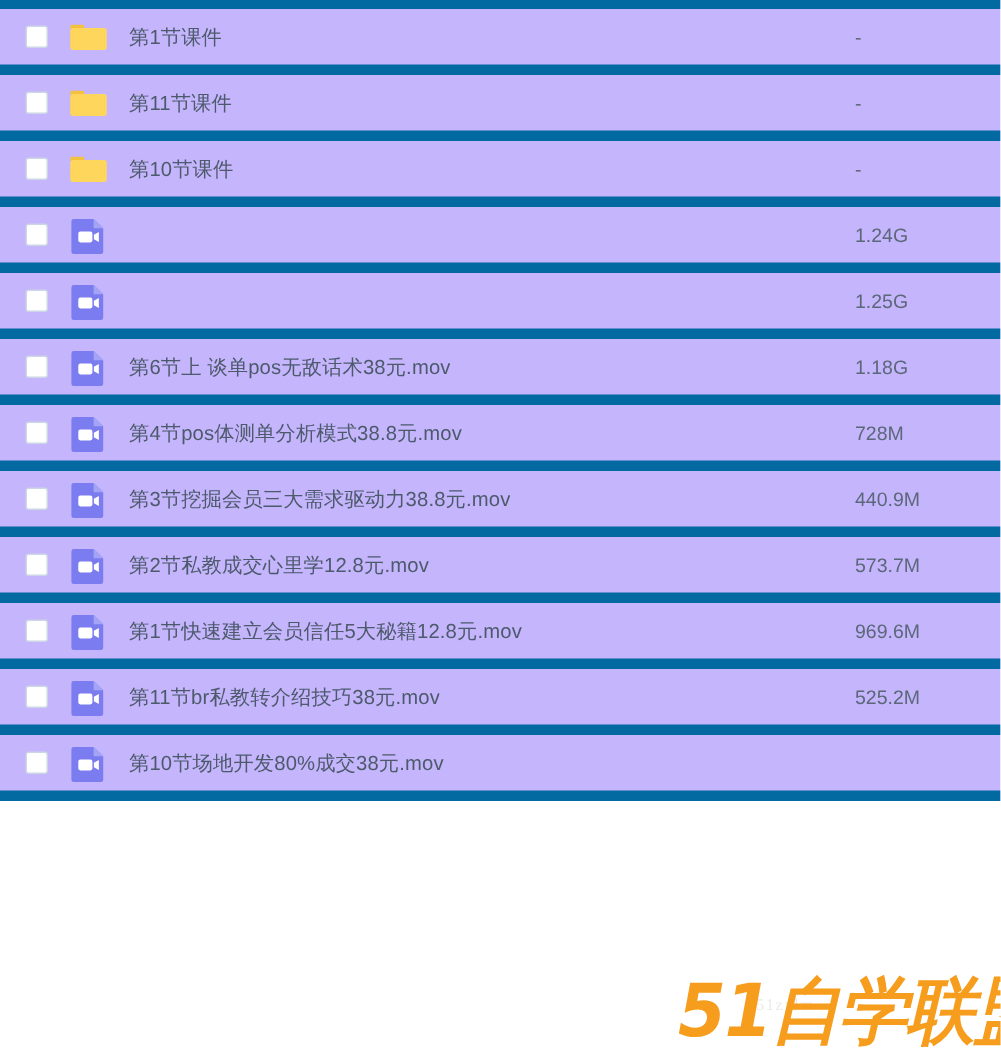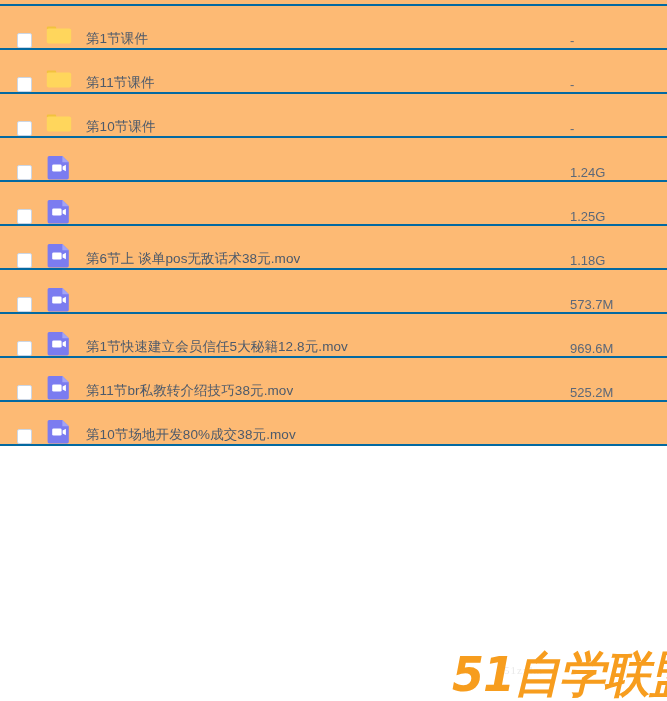--- a/index.html
+++ b/index.html
@@ -19,26 +19,26 @@
     width: 667px;
     position: relative;
   }
 
   
   #file-list { margin-top: -38px; }
 
   .file-row {
     height: 44px;
     box-sizing: border-box;
-    border-bottom: 2px solid #0369a1;
+    border-bottom: 7px solid #0369a1;
     display: flex;
-    align-items: flex-end;
+    align-items: center;
     padding-left: 17px;
     padding-right: 0;
-    background: #fdba74;
+    background: #c4b5fd;
     position: relative;
   }
 
   .row-checkbox {
     width: 15px;
     height: 15px;
     min-width: 15px;
     box-sizing: border-box;
     border: 1px solid #ccd6e4;
     border-radius: 2px;
@@ -186,20 +186,47 @@
     <div class="file-row">
       <div class="row-checkbox"></div>
       <span style="display: block;">
         <svg class="row-icon" viewBox="0 0 26 26">
           <path d="M3.2 2 h13.2 l6.4 6.2 v15.6 a1.6 1.6 0 0 1 -1.6 1.6 h-18 a1.6 1.6 0 0 1 -1.6 -1.6 v-20.2 A1.6 1.6 0 0 1 3.2 2 z" fill="#7b7cf0"></path>
           <path d="M16.4 2 l6.4 6.2 h-6.4 z" fill="#a3a4f5"></path>
           <rect x="6.2" y="10.4" width="9.4" height="7.2" rx="1.4" fill="#ffffff"></rect>
           <path d="M16.6 12.5 l3.3 -1.8 v6.6 l-3.3 -1.8 z" fill="#ffffff"></path>
         </svg>
       </span>
+      <div class="row-name">第4节pos体测单分析模式38.8元.mov</div>
+      <div class="row-size">728M</div>
+    </div>
+    <div class="file-row">
+      <div class="row-checkbox"></div>
+      <span style="display: block;">
+        <svg class="row-icon" viewBox="0 0 26 26">
+          <path d="M3.2 2 h13.2 l6.4 6.2 v15.6 a1.6 1.6 0 0 1 -1.6 1.6 h-18 a1.6 1.6 0 0 1 -1.6 -1.6 v-20.2 A1.6 1.6 0 0 1 3.2 2 z" fill="#7b7cf0"></path>
+          <path d="M16.4 2 l6.4 6.2 h-6.4 z" fill="#a3a4f5"></path>
+          <rect x="6.2" y="10.4" width="9.4" height="7.2" rx="1.4" fill="#ffffff"></rect>
+          <path d="M16.6 12.5 l3.3 -1.8 v6.6 l-3.3 -1.8 z" fill="#ffffff"></path>
+        </svg>
+      </span>
+      <div class="row-name">第3节挖掘会员三大需求驱动力38.8元.mov</div>
+      <div class="row-size">440.9M</div>
+    </div>
+    <div class="file-row">
+      <div class="row-checkbox"></div>
+      <span style="display: block;">
+        <svg class="row-icon" viewBox="0 0 26 26">
+          <path d="M3.2 2 h13.2 l6.4 6.2 v15.6 a1.6 1.6 0 0 1 -1.6 1.6 h-18 a1.6 1.6 0 0 1 -1.6 -1.6 v-20.2 A1.6 1.6 0 0 1 3.2 2 z" fill="#7b7cf0"></path>
+          <path d="M16.4 2 l6.4 6.2 h-6.4 z" fill="#a3a4f5"></path>
+          <rect x="6.2" y="10.4" width="9.4" height="7.2" rx="1.4" fill="#ffffff"></rect>
+          <path d="M16.6 12.5 l3.3 -1.8 v6.6 l-3.3 -1.8 z" fill="#ffffff"></path>
+        </svg>
+      </span>
+      <div class="row-name">第2节私教成交心里学12.8元.mov</div>
       <div class="row-size">573.7M</div>
     </div>
     <div class="file-row">
       <div class="row-checkbox"></div>
       <span style="display: block;">
         <svg class="row-icon" viewBox="0 0 26 26">
           <path d="M3.2 2 h13.2 l6.4 6.2 v15.6 a1.6 1.6 0 0 1 -1.6 1.6 h-18 a1.6 1.6 0 0 1 -1.6 -1.6 v-20.2 A1.6 1.6 0 0 1 3.2 2 z" fill="#7b7cf0"></path>
           <path d="M16.4 2 l6.4 6.2 h-6.4 z" fill="#a3a4f5"></path>
           <rect x="6.2" y="10.4" width="9.4" height="7.2" rx="1.4" fill="#ffffff"></rect>
           <path d="M16.6 12.5 l3.3 -1.8 v6.6 l-3.3 -1.8 z" fill="#ffffff"></path>

